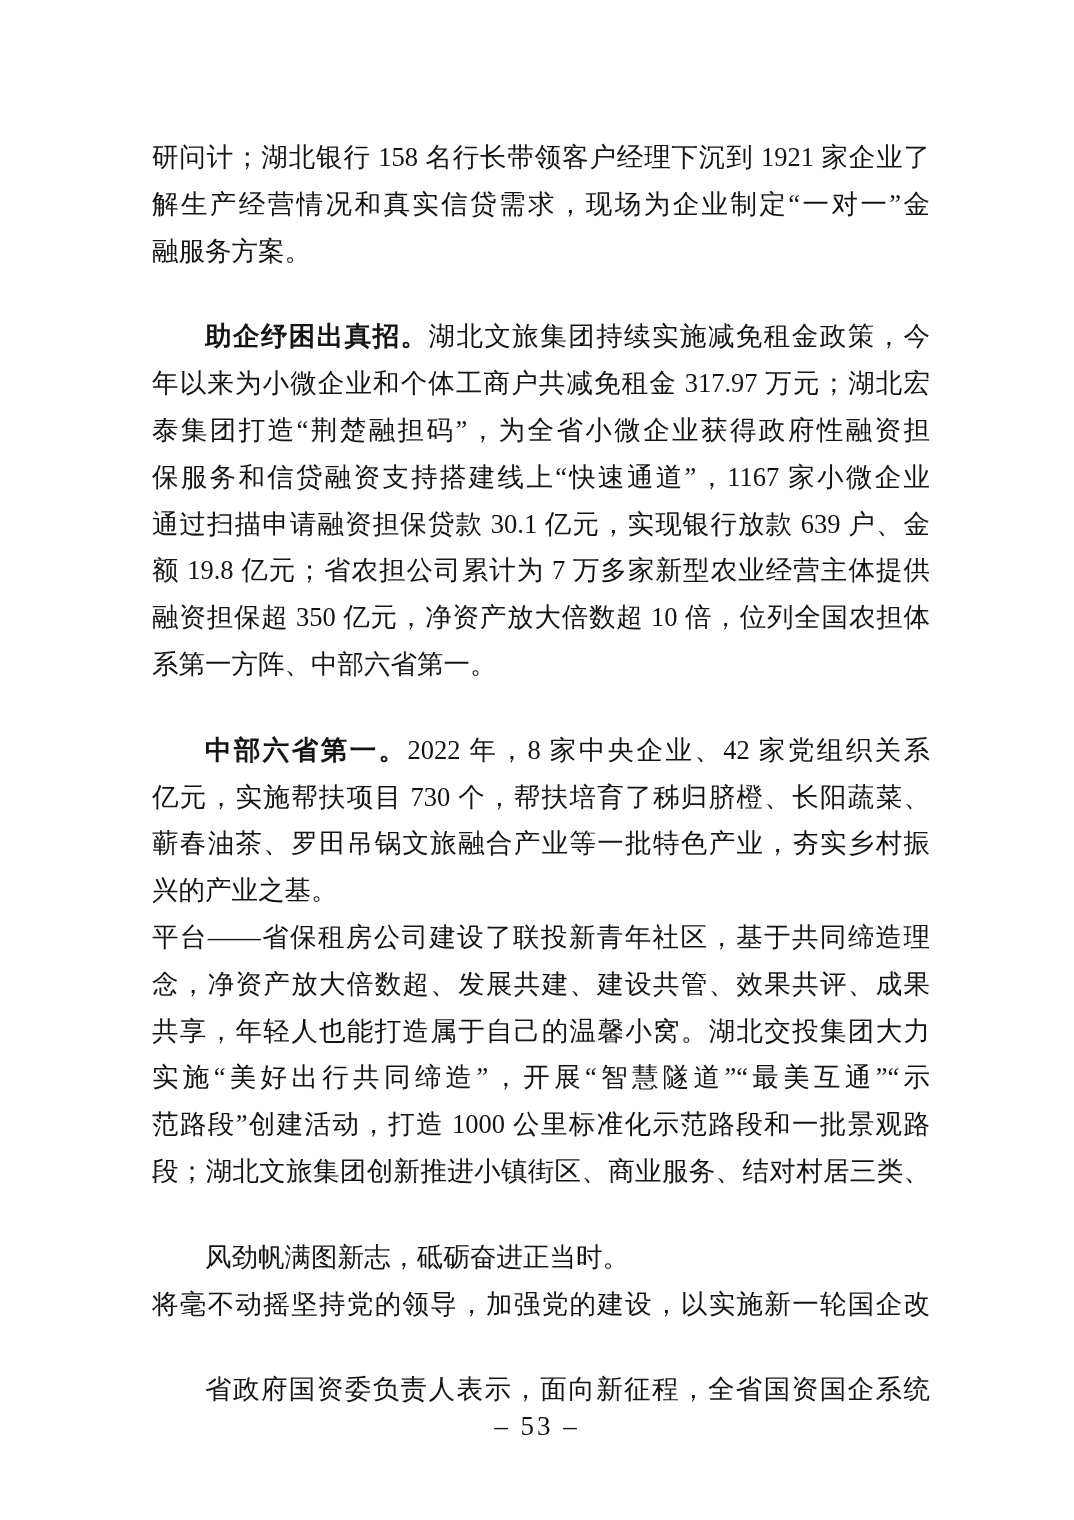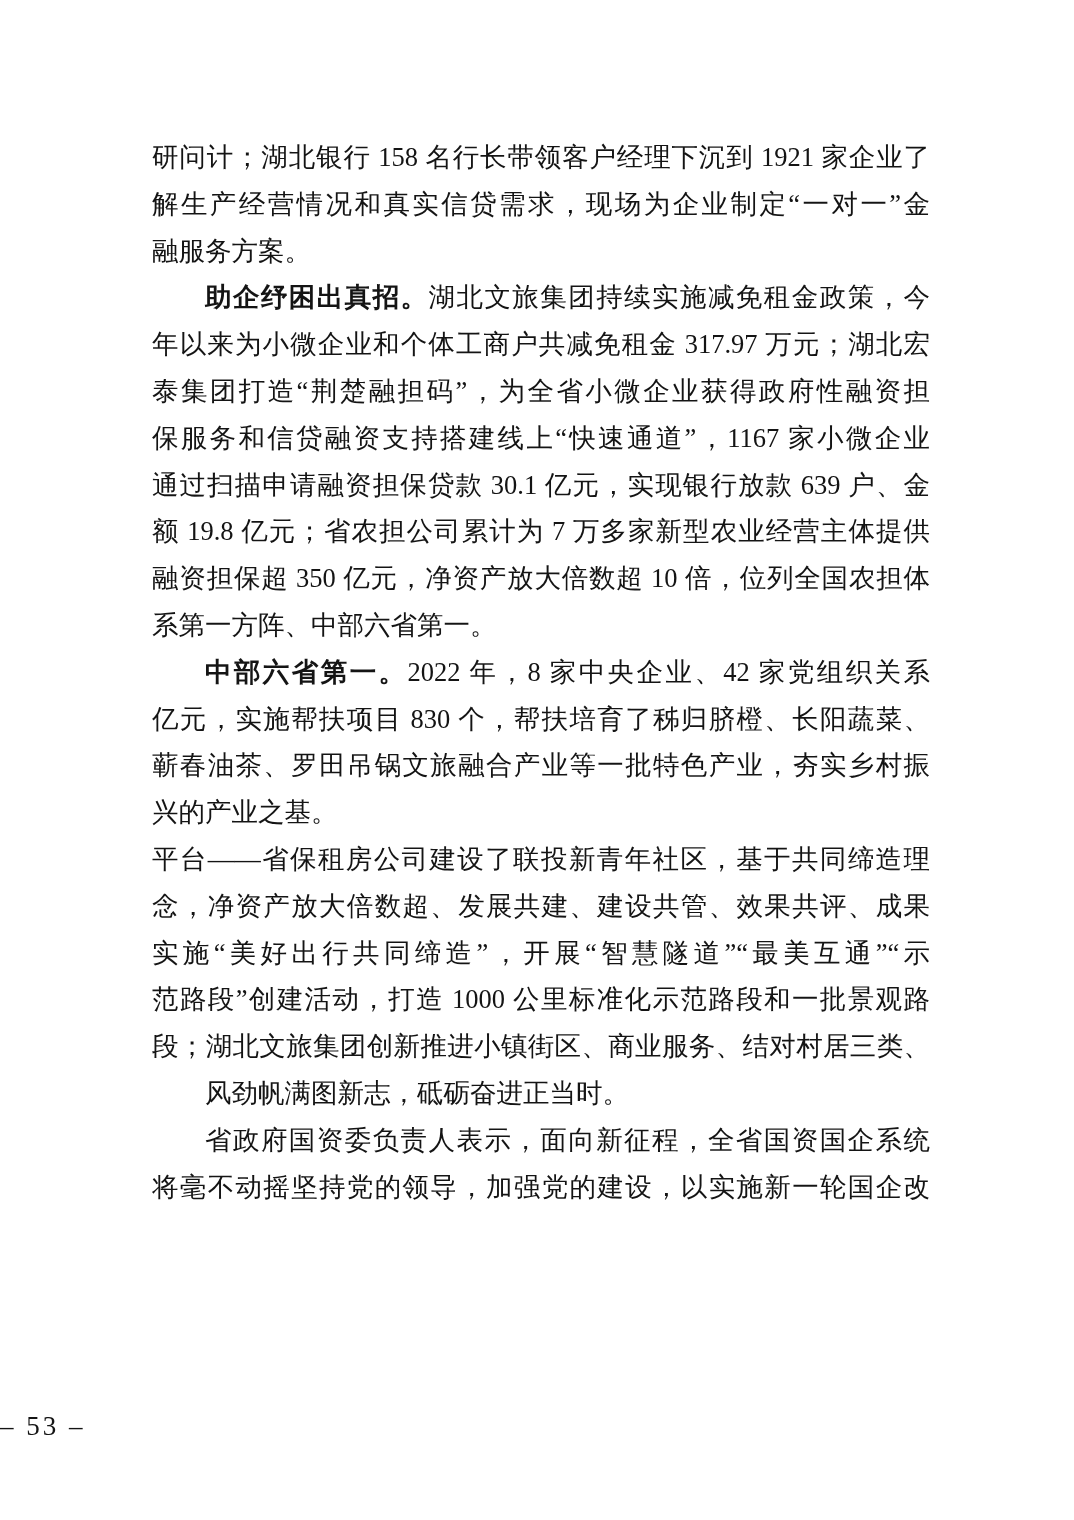--- a/index.html
+++ b/index.html
@@ -30,32 +30,34 @@
     font-size: 26.5px;
     line-height: 46.8px;
     height: 46.8px;
     text-align: justify;
     text-align-last: justify;
     overflow: hidden;
     white-space: normal;
   }
   .line.indent {
     text-indent: 53px;
+    margin-top: 39px;
   }
   .line.final {
     text-align-last: left;
   }
   .lead {
     font-weight: 700;
   }
   .footer {
     position: absolute;
     left: 0;
     width: 100%;
     top: 1406px;
+    text-align: center;
     font-size: 27px;
     line-height: 40px;
     letter-spacing: 3px;
     color: #141414;
   }
 </style>
 </head>
 <body>
 
 <div class="page">
@@ -70,35 +72,36 @@
         <div class="line">年以来为小微企业和个体工商户共减免租金 317.97 万元；湖北宏</div>
         <div class="line">泰集团打造“荆楚融担码”，为全省小微企业获得政府性融资担</div>
         <div class="line">保服务和信贷融资支持搭建线上“快速通道”，1167 家小微企业</div>
         <div class="line">通过扫描申请融资担保贷款 30.1 亿元，实现银行放款 639 户、金</div>
         <div class="line">额 19.8 亿元；省农担公司累计为 7 万多家新型农业经营主体提供</div>
         <div class="line">融资担保超 350 亿元，净资产放大倍数超 10 倍，位列全国农担体</div>
         <div class="line final">系第一方阵、中部六省第一。</div>
       </div>
       <div class="paragraph">
         <div class="line indent"><span class="lead">中部六省第一。</span>2022 年，8 家中央企业、42 家党组织关系</div>
-        <div class="line">亿元，实施帮扶项目 830 个，帮扶培育了秭归脐橙、长阳蔬菜、</div>
+        <div class="line">亿元，实施帮扶项目 730 个，帮扶培育了秭归脐橙、长阳蔬菜、</div>
         <div class="line">蕲春油茶、罗田吊锅文旅融合产业等一批特色产业，夯实乡村振</div>
         <div class="line final">兴的产业之基。</div>
       </div>
       <div class="paragraph">
         <div class="line">平台——省保租房公司建设了联投新青年社区，基于共同缔造理</div>
         <div class="line">念，净资产放大倍数超、发展共建、建设共管、效果共评、成果</div>
+        <div class="line">共享，年轻人也能打造属于自己的温馨小窝。湖北交投集团大力</div>
         <div class="line">实施“美好出行共同缔造”，开展“智慧隧道”“最美互通”“示</div>
         <div class="line">范路段”创建活动，打造 1000 公里标准化示范路段和一批景观路</div>
         <div class="line">段；湖北文旅集团创新推进小镇街区、商业服务、结对村居三类、</div>
       </div>
       <div class="paragraph">
         <div class="line indent final">风劲帆满图新志，砥砺奋进正当时。</div>
       </div>
       <div class="paragraph">
+        <div class="line">将毫不动摇坚持党的领导，加强党的建设，以实施新一轮国企改</div>
         <div class="line indent">省政府国资委负责人表示，面向新征程，全省国资国企系统</div>
-        <div class="line">将毫不动摇坚持党的领导，加强党的建设，以实施新一轮国企改</div>
       </div>
     </div>
   <div class="footer">
     <span>– 53 –</span>
   </div>
 </div>
 
 </body></html>

